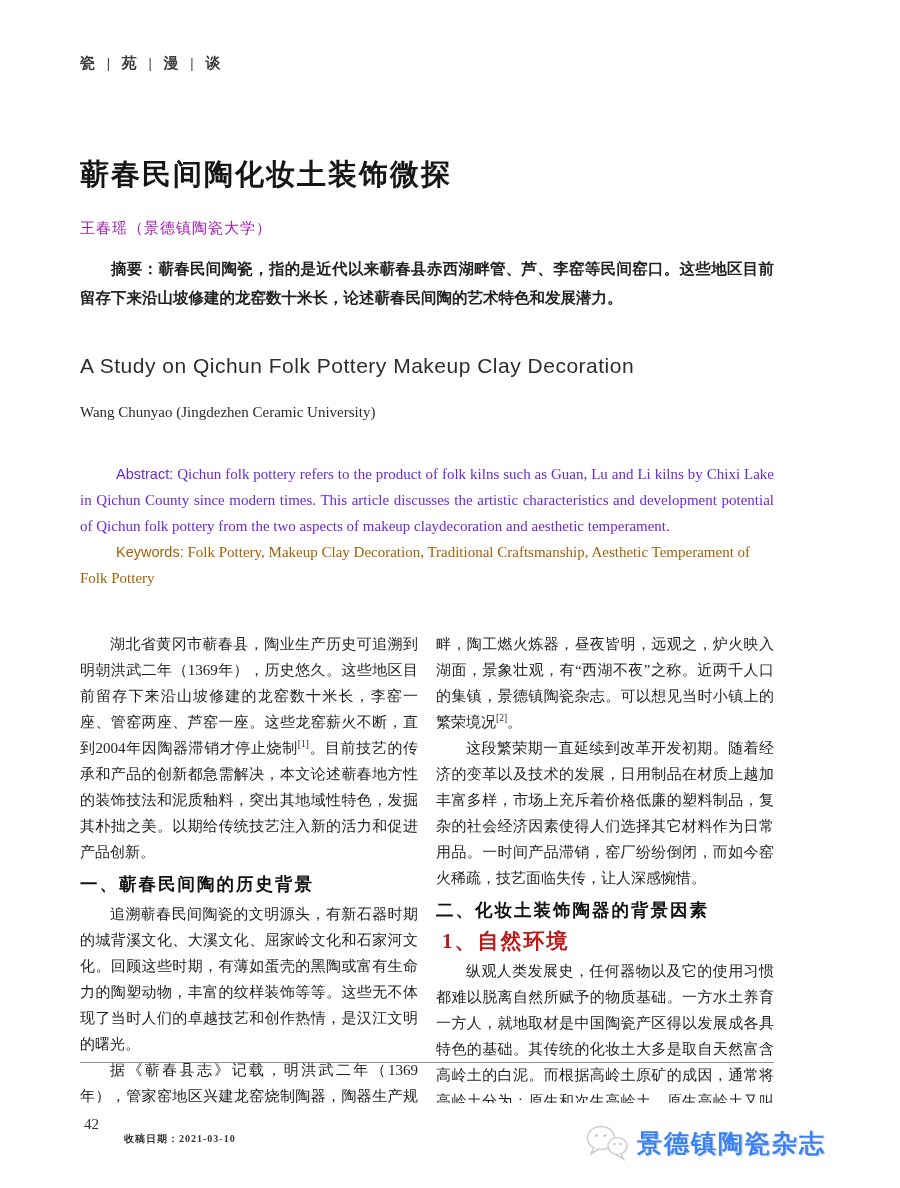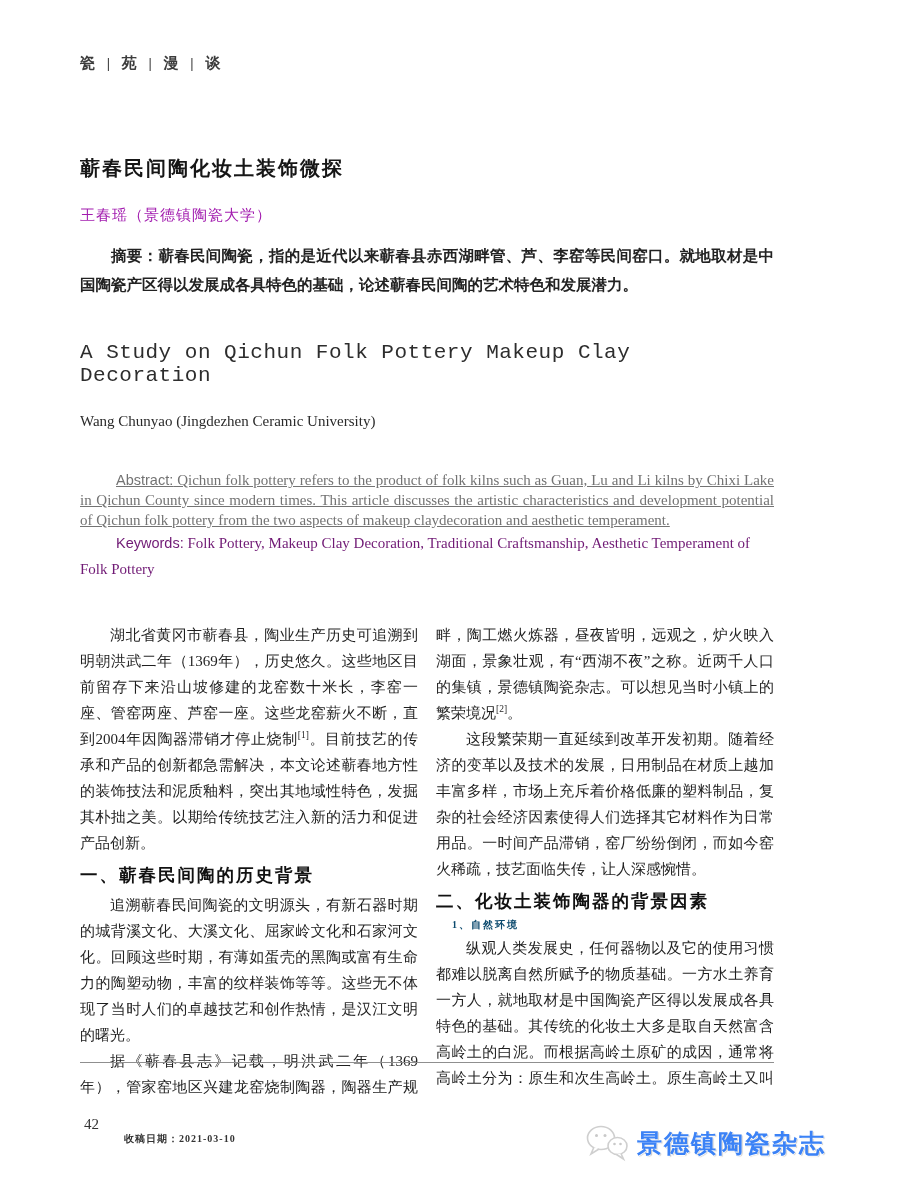--- a/index.html
+++ b/index.html
@@ -17,21 +17,21 @@
   .column-header{
     padding-top:54px;
     font-size:15px;
     letter-spacing:4px;
     color:#3c3c3c;
     font-weight:600;
   }
 
   .title-cn{
     margin-top:82px;
-    font-size:20px;
+    font-size:29px;
     font-weight:700;
     letter-spacing:2px;
     color:#161616;
   }
 
   .author-cn{
     margin-top:24px;
     font-size:15px;
     color:#a21caf;
     letter-spacing:1px;
@@ -51,50 +51,49 @@
     margin-top:0px;
     font-size:15.5px;
     line-height:29px;
     text-indent:2em;
     font-weight:600;
     color:#222;
   }
 
   .title-en{
     margin-top:42px;
-    font-family:Liberation Mono, monospace;
+    font-family:Liberation Sans, sans-serif;
     font-size:21px;
     color:#2d2d2d;
     letter-spacing:0.5px;
   }
   .author-en{
     margin-top:26px;
     font-size:15px;
     color:#2a2a2a;
   }
 
   .abstract-en{
     margin-top:40px;
     font-size:15px;
-    line-height:20px;
+    line-height:26px;
     text-align:justify;
     text-indent:2.4em;
-    color:#737373;
-    text-decoration:underline;
+    color:#6d28d9;
   }
   .abstract-en .label,.keywords-en .label{
     font-family:"Liberation Sans","DejaVu Sans",sans-serif;
     font-size:14.5px;
   }
   .keywords-en{
     margin-top:0px;
     font-size:15px;
     line-height:26px;
     text-indent:2.4em;
-    color:#701a75;
+    color:#a16207;
   }
 
   .body-columns{
     margin-top:40px;
     display:flex;
     gap:18px;
     height:472px;
     overflow:hidden;
   }
   .col{flex:1 1 0;min-width:0;}
@@ -109,25 +108,25 @@
   .col p.continued{text-indent:0;}
   .col sup{font-size:9.5px;line-height:0;vertical-align:super;}
   .sec-heading{
     margin:7px 0 5px 0;
     font-size:17.5px;
     font-weight:700;
     letter-spacing:2px;
     color:#111;
   }
   .sub-heading{
-    margin:4px 0 3px 16px;
-    font-size:10px;
-    font-weight:700;
-    letter-spacing:2px;
-    color:#0c4a6e;
+    margin:4px 0 3px 6px;
+    font-size:21px;
+    font-weight:700;
+    letter-spacing:2px;
+    color:#b91c1c;
   }
 
   .footnote-divider{
     position:absolute;
     left:80px;right:78px;
     top:1062px;
     border-top:1px solid #8f8f8f;
     height:0;
   }
   .received{
@@ -169,21 +168,21 @@
 
     <div class="column-header">
       <span>瓷 | 苑 | 漫 | 谈</span>
     </div>
 
     <h1 class="title-cn" style="margin-bottom:0;">蕲春民间陶化妆土装饰微探</h1>
 
     <div class="author-cn">王春瑶（景德镇陶瓷大学）</div>
 
     <p class="abstract-cn" style="margin-bottom:0;">
-      <span class="label">摘要：</span><span>蕲春民间陶瓷，指的是近代以来蕲春县赤西湖畔管、芦、李窑等民间窑口。就地取材是中国陶瓷产区得以发展成各具特色的基础，论述蕲春民间陶的艺术特色和发展潜力。</span>
+      <span class="label">摘要：</span><span>蕲春民间陶瓷，指的是近代以来蕲春县赤西湖畔管、芦、李窑等民间窑口。这些地区目前留存下来沿山坡修建的龙窑数十米长，论述蕲春民间陶的艺术特色和发展潜力。</span>
     </p>
 
 
     <div class="title-en">A Study on Qichun Folk Pottery Makeup Clay Decoration</div>
 
     <div class="author-en">Wang Chunyao (Jingdezhen Ceramic University)</div>
 
     <p class="abstract-en" style="margin-bottom:0;">
       <span class="label">Abstract:</span><span> Qichun folk pottery refers to the product of folk kilns such as Guan, Lu and Li kilns by Chixi Lake in Qichun County since modern times. This article discusses the artistic characteristics and development potential of Qichun folk pottery from the two aspects of makeup claydecoration and aesthetic temperament.</span>
     </p>

